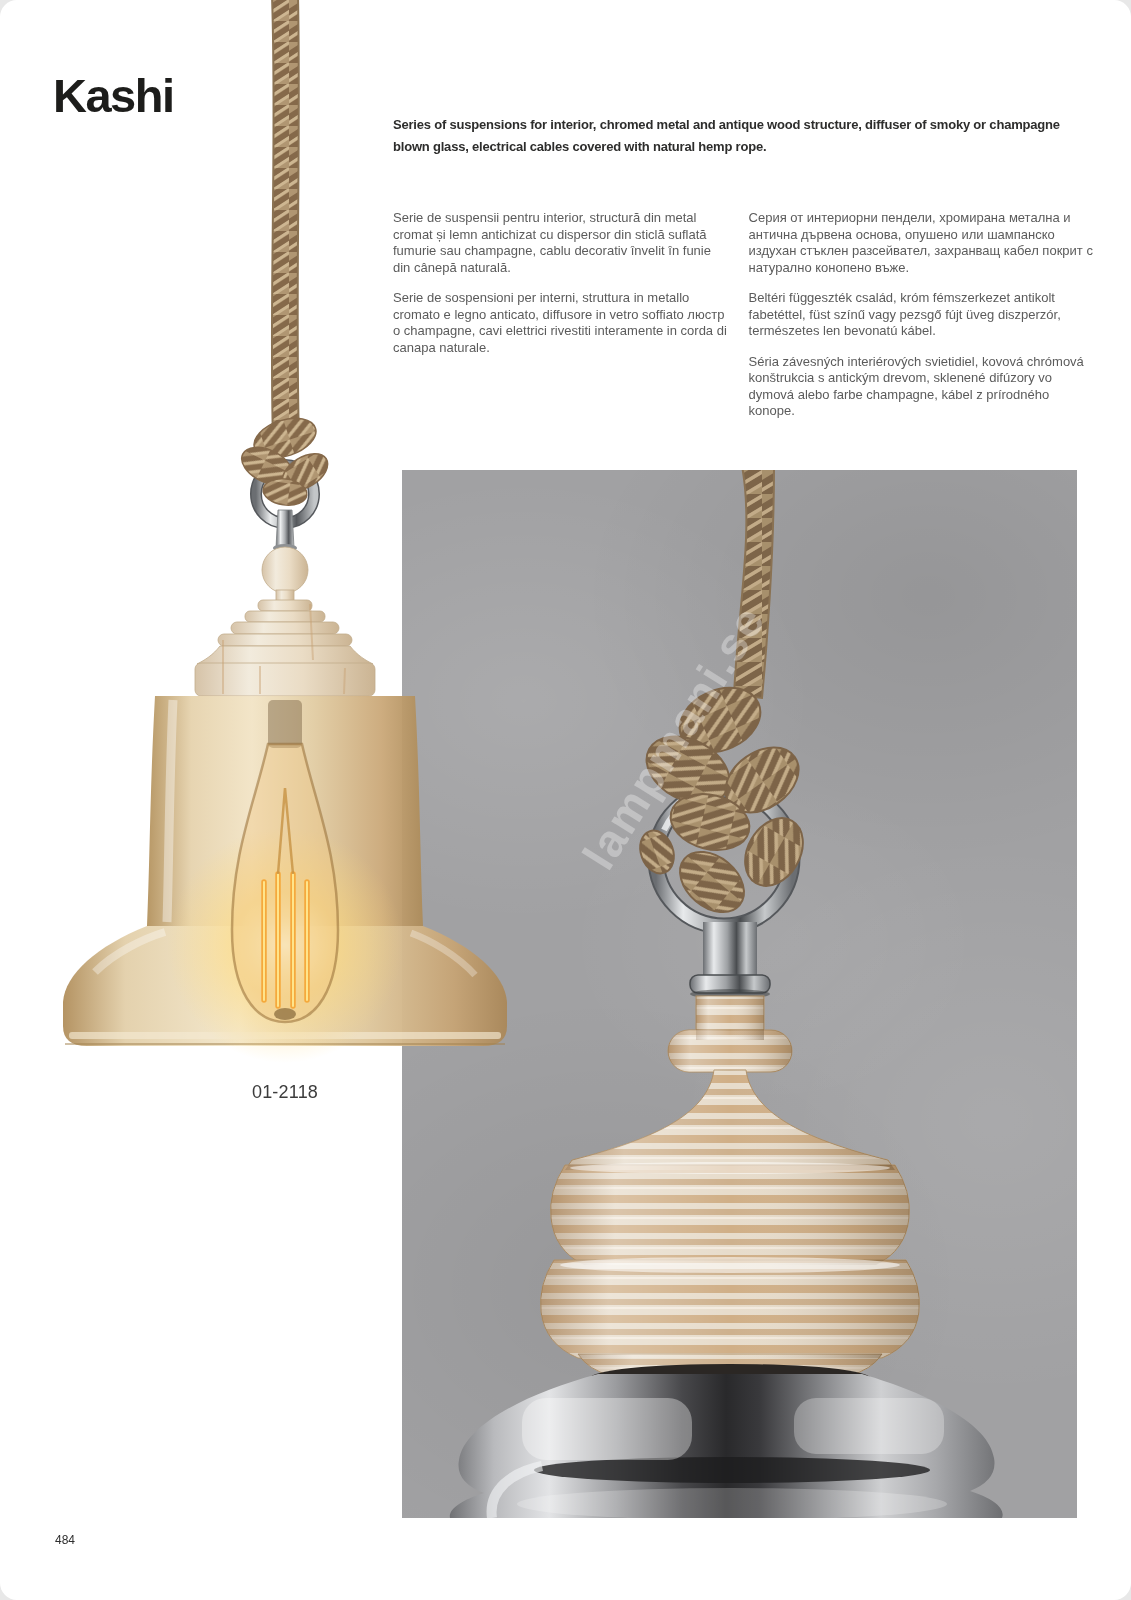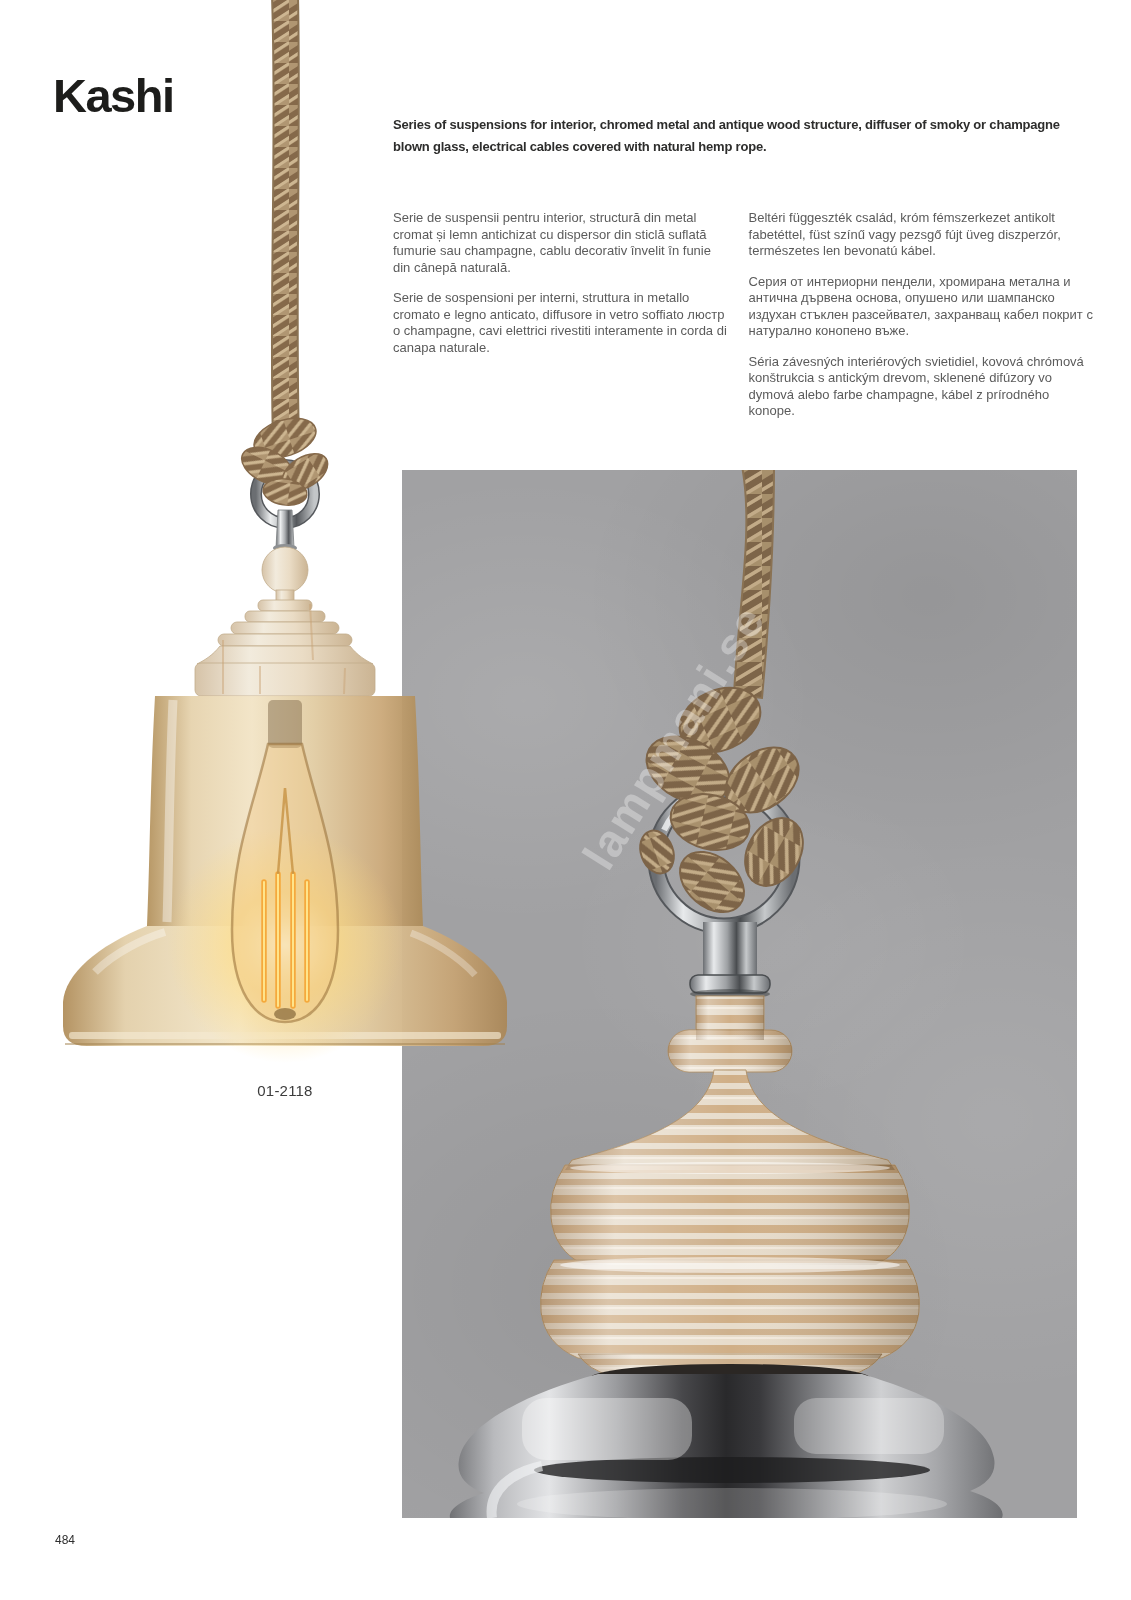--- a/index.html
+++ b/index.html
@@ -1,19 +1,20 @@
 <!DOCTYPE html>
 <html><head>
 <meta charset="utf-8">
 <style>
   html,body{margin:0;padding:0;background:#e8e8e8;}
   .page{
     position:relative;width:1131px;height:1600px;background:#ffffff;
     margin:0 auto;overflow:hidden;
     font-family:"Liberation Sans", sans-serif;
+    border-radius:17px;
   }
   .title{
     position:absolute;left:53px;top:68px;margin:0;
     font-size:47px;font-weight:bold;letter-spacing:-1.5px;color:#1d1d1b;
   }
   .desc-en{
     position:absolute;left:393px;top:114px;width:676px;margin:0;
     font-size:13px;line-height:21.5px;font-weight:bold;color:#2d2d2c;
     letter-spacing:-0.2px;
   }
@@ -41,21 +42,21 @@
     position:absolute;left:-8px;top:240px;width:560px;
     transform:rotate(-58deg);transform-origin:50% 50%;
     font-size:46px;font-weight:bold;color:rgba(255,255,255,0.32);
     text-align:center;letter-spacing:2px;pointer-events:none;z-index:2;
   }
   .lamp-left{
     position:absolute;left:55px;top:0;width:460px;height:1065px;z-index:3;
   }
   .caption{
     position:absolute;left:225px;top:1082px;width:120px;z-index:4;
-    font-size:15px;color:#3c3c3c;text-align:center;letter-spacing:0.2px;
+    font-size:18px;color:#3c3c3c;text-align:center;letter-spacing:0.2px;
   }
   .pagenum{
     position:absolute;left:55px;top:1533px;
     font-size:12px;color:#2e2e2e;
   }
 </style>
 </head>
 <body>
 
 <div class="page">
@@ -63,22 +64,22 @@
   <h1 class="title">Kashi</h1>
 
   <p class="desc-en">Series of suspensions for interior, chromed metal and antique wood structure, diffuser of smoky or champagne blown glass, electrical cables covered with natural hemp rope.</p>
 
   <div class="cols">
     <div class="col col-left">
       <p>Serie de suspensii pentru interior, structură din metal cromat și lemn antichizat cu dispersor din sticlă suflată fumurie sau champagne, cablu decorativ învelit în funie din cânepă naturală.</p>
       <p>Serie de sospensioni per interni, struttura in metallo cromato e legno anticato, diffusore in vetro soffiato люстр o champagne, cavi elettrici rivestiti interamente in corda di canapa naturale.</p>
     </div>
     <div class="col col-right">
+      <p>Серия от интериорни пендели, хромирана метална и антична дървена основа, опушено или шампанско издухан стъклен разсейвател, захранващ кабел покрит с натурално конопено въже.</p>
       <p>Beltéri függeszték család, króm fémszerkezet antikolt fabetéttel, füst színű vagy pezsgő fújt üveg diszperzór, természetes len bevonatú kábel.</p>
-      <p>Серия от интериорни пендели, хромирана метална и антична дървена основа, опушено или шампанско издухан стъклен разсейвател, захранващ кабел покрит с натурално конопено въже.</p>
       <p>Séria závesných interiérových svietidiel, kovová chrómová konštrukcia s antickým drevom, sklenené difúzory vo dymová alebo farbe champagne, kábel z prírodného konope.</p>
     </div>
   </div>
 
   <figure class="photo-right">
     <svg width="675" height="1048" viewBox="0 0 675 1048">
       <defs>
         <linearGradient id="chromeV2" x1="0" y1="0" x2="1" y2="0">
           <stop offset="0" stop-color="#6b6e72"></stop>
             <stop offset="0.2" stop-color="#e8eaec"></stop>

